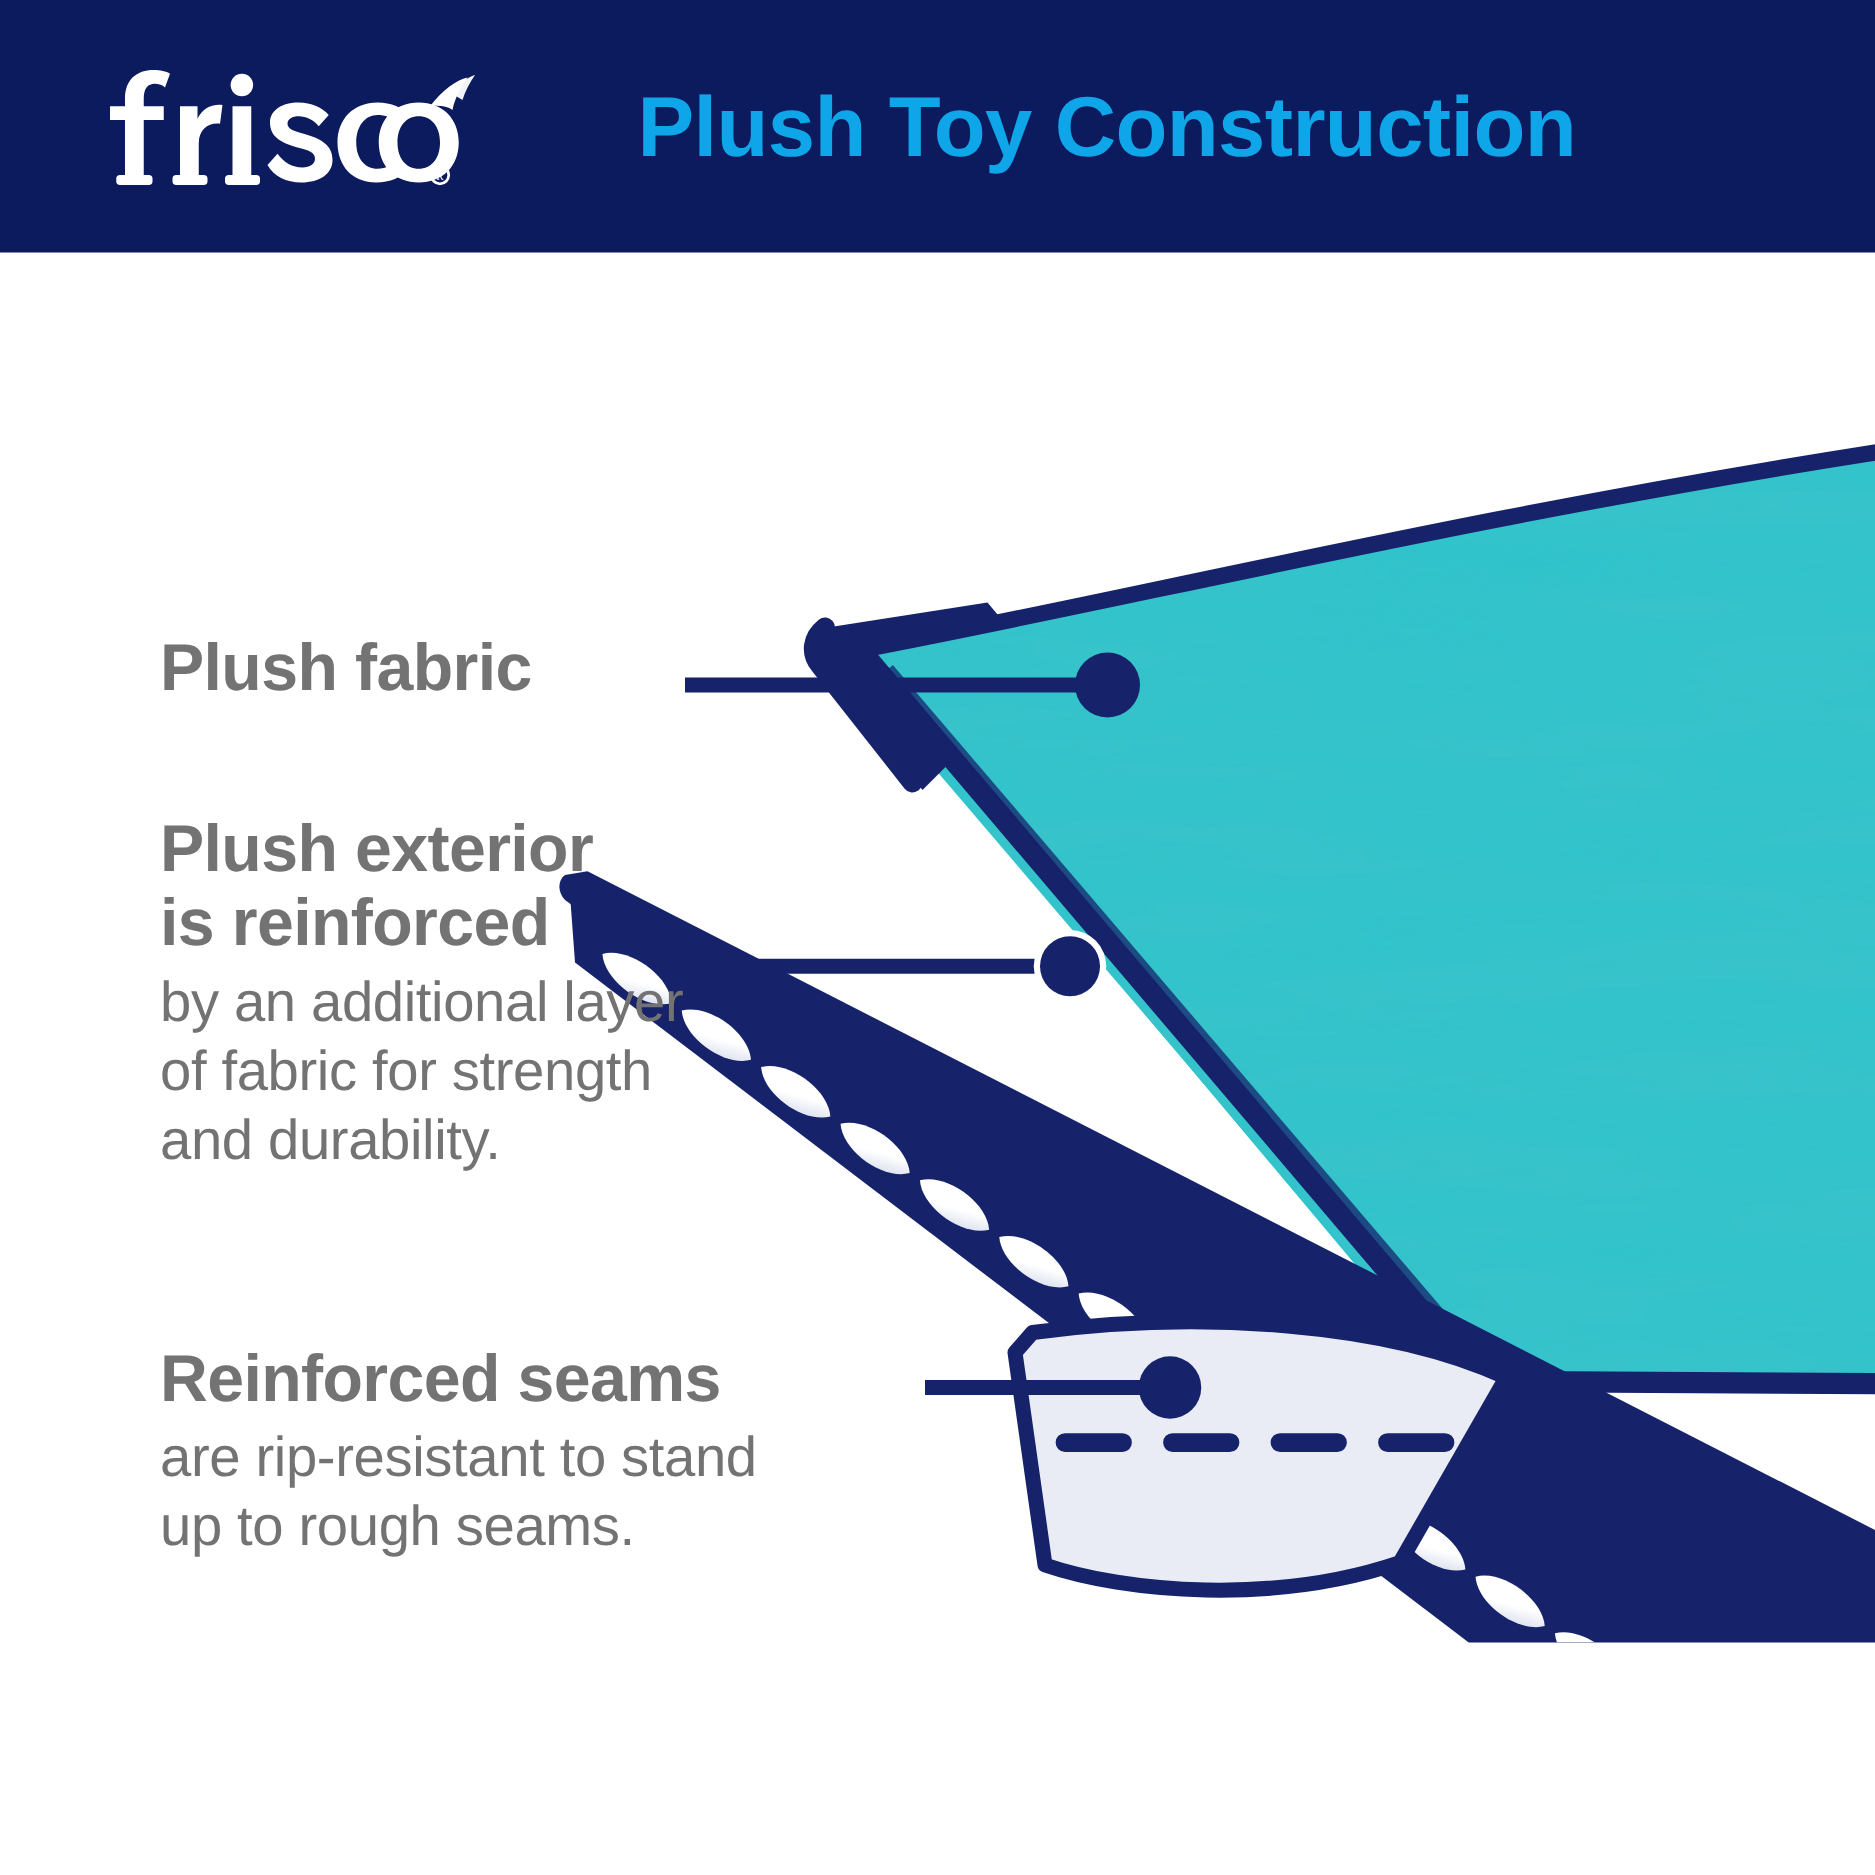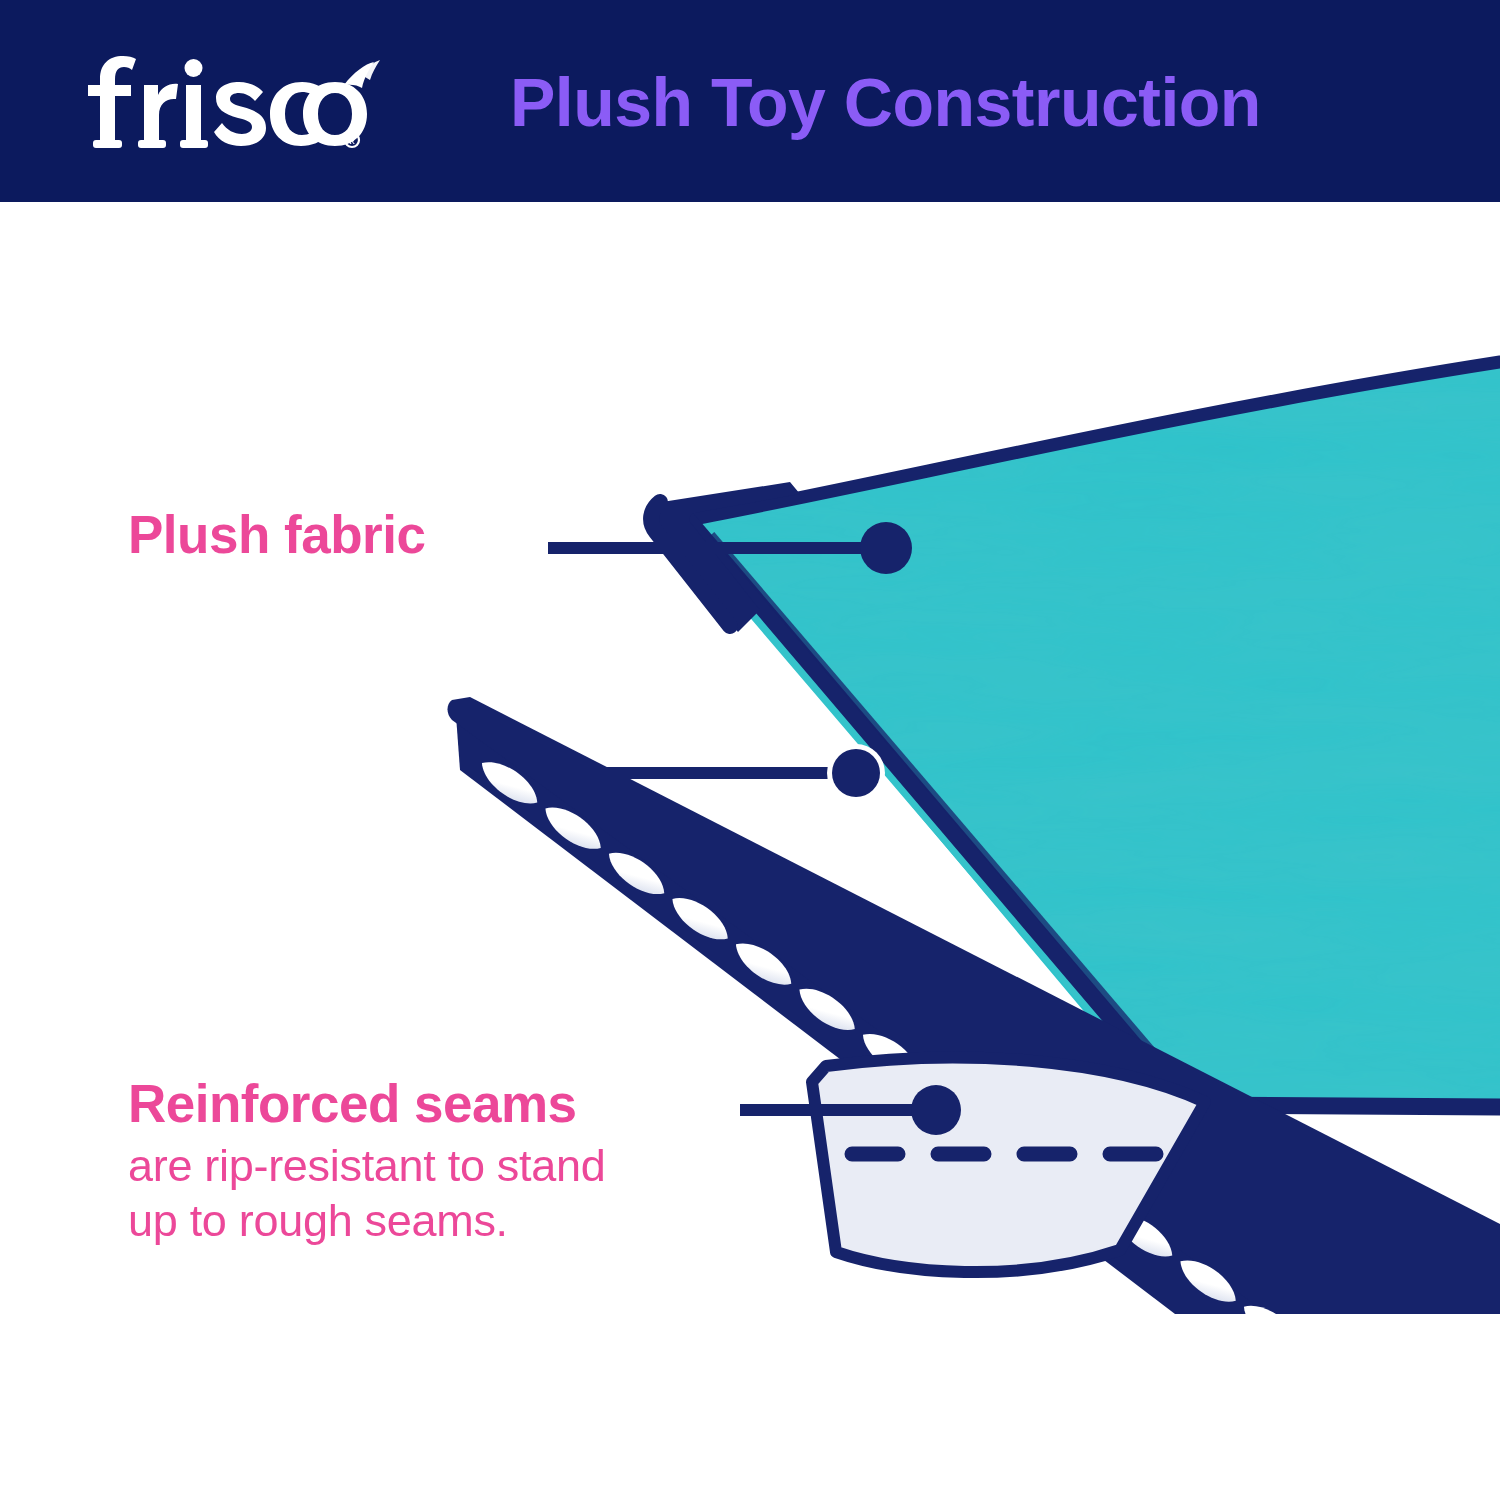--- a/index.html
+++ b/index.html
@@ -19,34 +19,34 @@
     display:flex;align-items:center;
   }
   .logo{
     position:absolute;left:82px;top:52px;
     width:300px;height:104px;
   }
   .logo svg{display:block;}
   .header-title{
     position:absolute;left:510px;top:50px;
     width:880px;height:104px;
-    color:#8b5cf6;
+    color:#0ea5e9;
     font-size:68px;
     font-weight:bold;
     letter-spacing:-0.5px;
     line-height:104px;
     white-space:nowrap;
   }
 
   
   .art{position:absolute;left:0;top:202px;width:1500px;height:1298px;}
   .art svg{display:block;}
 
   
-  .callout{position:absolute;color:#ec4899;}
+  .callout{position:absolute;color:#737373;}
   .cal-head{
     font-size:53px;font-weight:bold;line-height:1.12;
     letter-spacing:-0.5px;white-space:pre-line;
   }
   .cal-body{
     font-size:45px;font-weight:normal;line-height:1.22;
     letter-spacing:-0.3px;white-space:pre-line;margin-top:6px;
   }
 
   #callout-1{left:128px;top:505px;}
@@ -329,20 +329,27 @@
         <line x1="740" y1="908" x2="930" y2="908" stroke="#16236b" stroke-width="12"></line>
         <circle cx="936" cy="908" r="25" fill="#16236b"></circle>
       </g>
     </svg>
   </div>
 
   <div class="callout" id="callout-1">
     <div class="cal-head">Plush fabric</div>
   </div>
 
+  <div class="callout" id="callout-2">
+    <div class="cal-head">Plush exterior
+is reinforced</div>
+    <div class="cal-body">by an additional layer
+of fabric for strength
+and durability.</div>
+  </div>
 
   <div class="callout" id="callout-3">
     <div class="cal-head">Reinforced seams</div>
     <div class="cal-body">are rip-resistant to stand
 up to rough seams.</div>
   </div>
 
 </div>
 
 </body></html>

